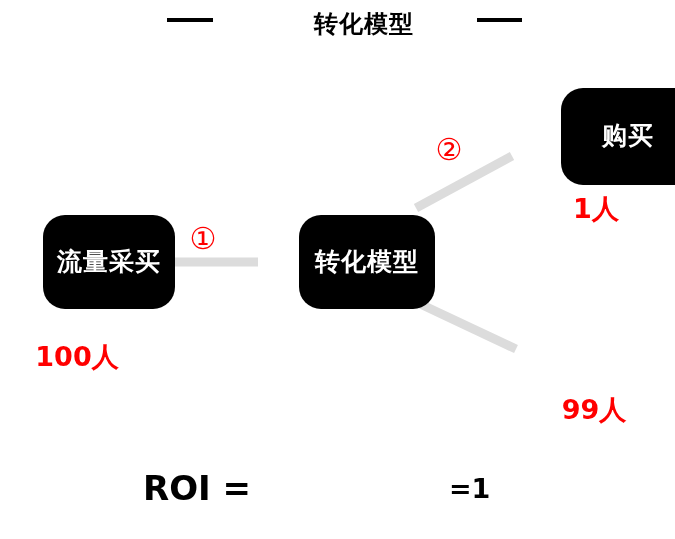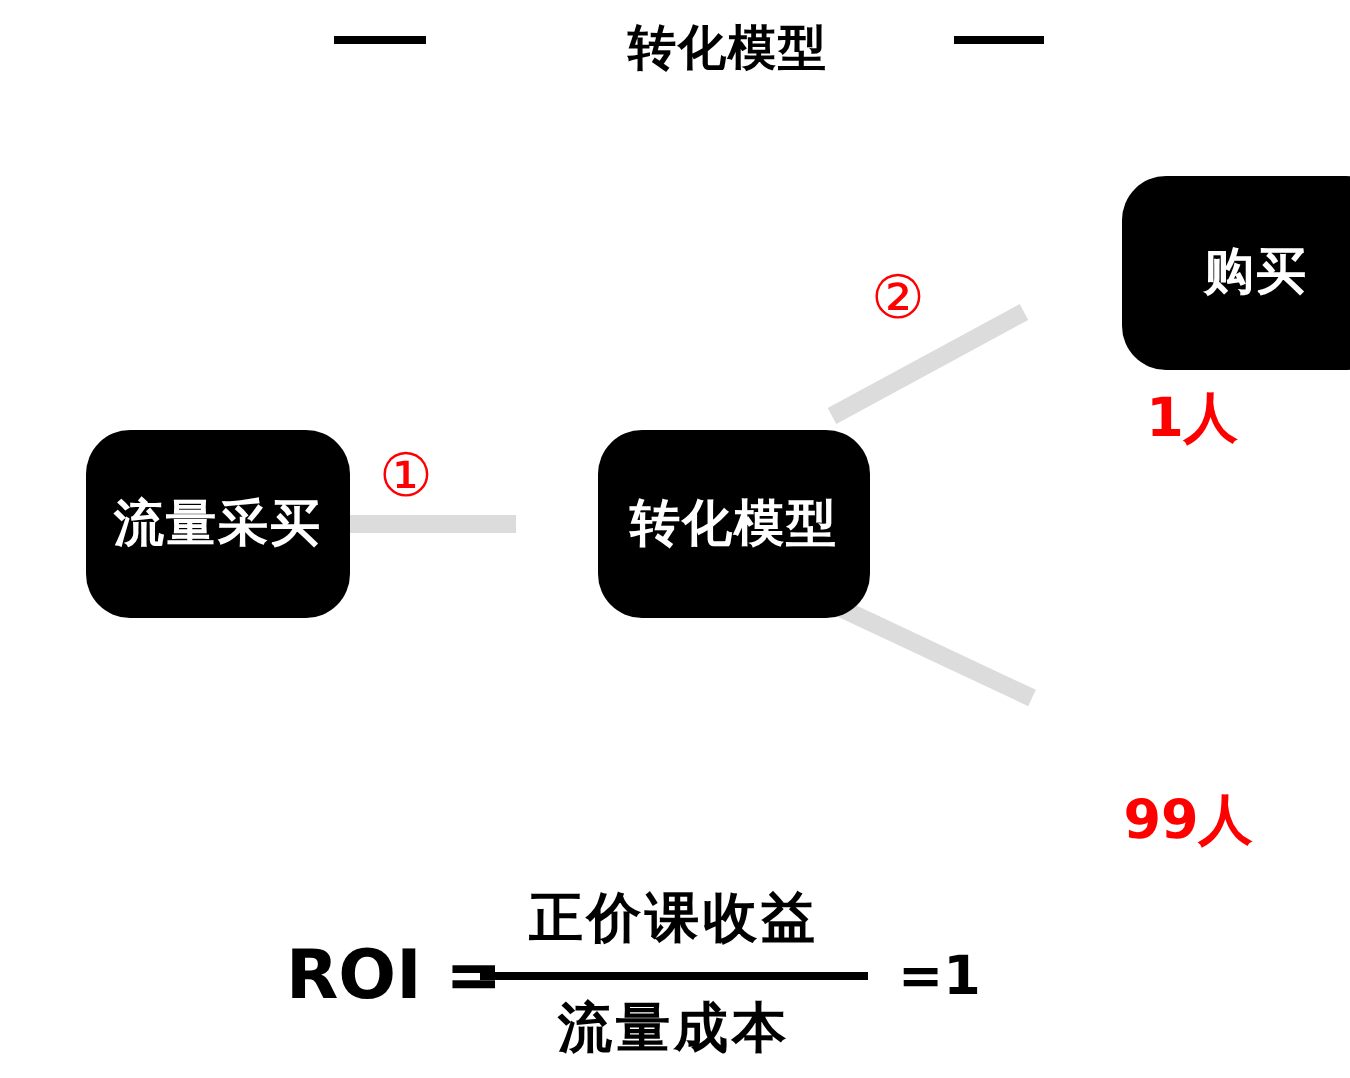--- a/index.html
+++ b/index.html
@@ -143,24 +143,20 @@
   <div class="node node-traffic">
     <span>流量采买</span>
   </div>
   <div class="node node-convert">
     <span>转化模型</span>
   </div>
   <div class="node node-purchase">
     <span>购买</span>
   </div>
 
+  <div class="count count-traffic">100人</div>
   <div class="count count-purchase">1人</div>
   <div class="count count-churn">99人</div>
 
   <div class="formula-lhs">ROI =</div>
-  <div class="fraction">
-    <div class="numerator">正价课收益</div>
-    <div class="frac-bar"></div>
-    <div class="denominator">流量成本</div>
-  </div>
   <div class="formula-rhs">=1</div>
 
 </div>
 
 </body></html>

